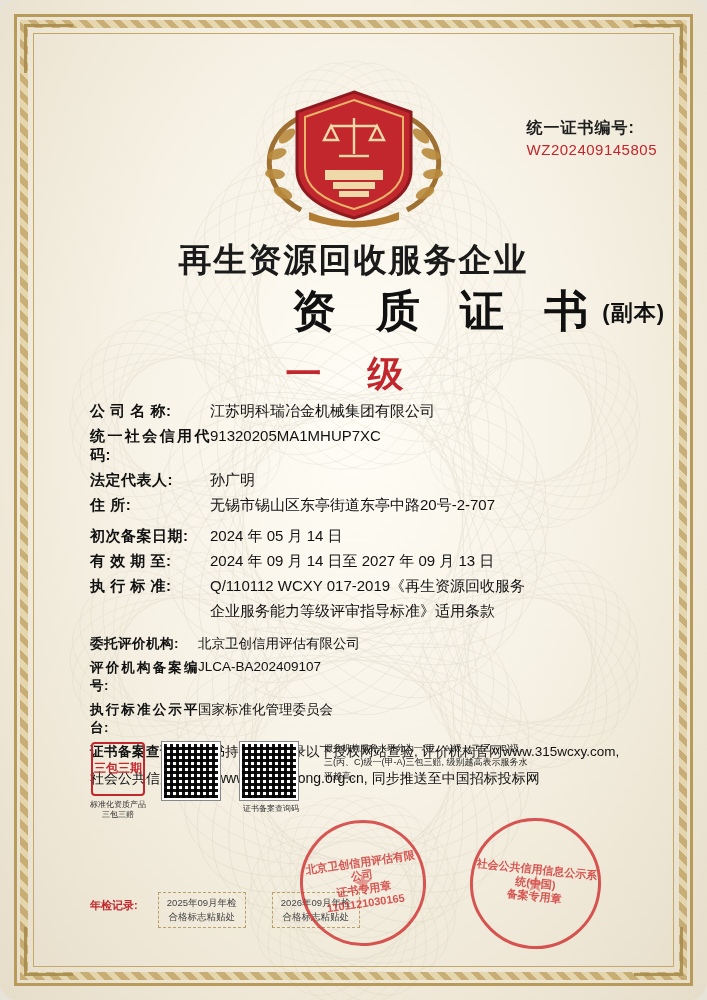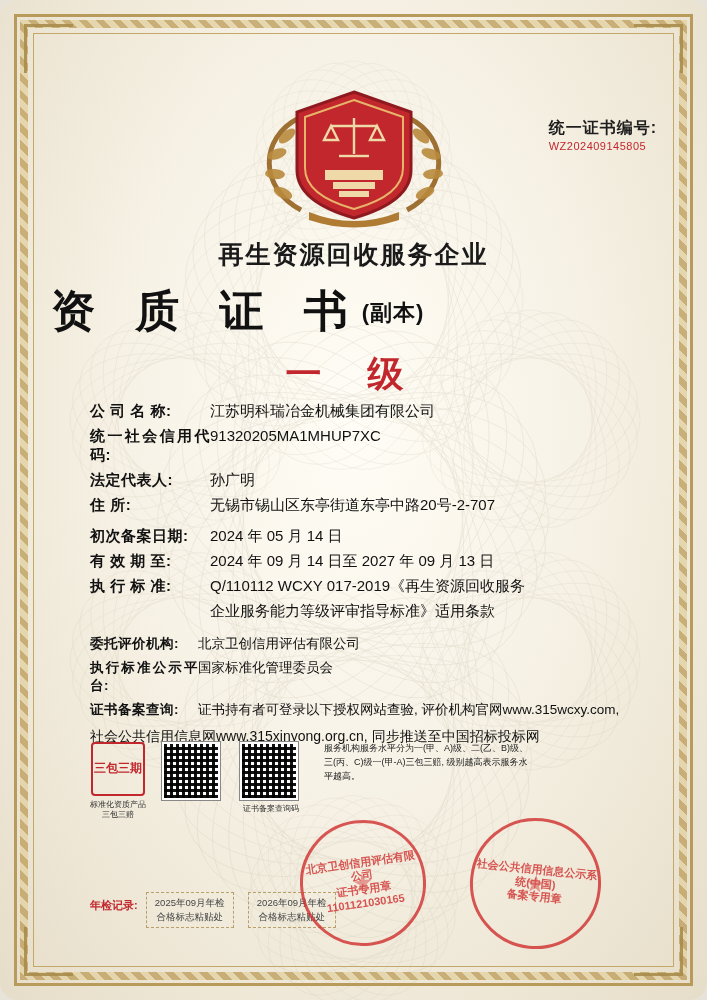--- a/index.html
+++ b/index.html
@@ -62,31 +62,31 @@
     display:flex;align-items:center;justify-content:center;
   }
   .serial{
     position:absolute;right:8px;top:74px;text-align:left;
     line-height:1.45;
   }
   .serial .lbl{
     font-size:16px;color:#1d1d1d;font-weight:bold;letter-spacing:1px;
   }
   .serial .num{
-    font-size:11px;color:#c1272d;letter-spacing:.5px;
+    font-size:15px;color:#c1272d;letter-spacing:.5px;
   }
 
   .title-main{
     position:absolute;left:0;right:0;top:196px;
     text-align:center;
-    font-size:25px;font-weight:bold;color:#1a1a1a;letter-spacing:2px;
+    font-size:33px;font-weight:bold;color:#1a1a1a;letter-spacing:2px;
   }
   .title-big{
-    position:absolute;left:9px;right:0;top:240px;
-    text-align:left;
+    position:absolute;left:0;right:0;top:240px;
+    text-align:right;
     font-size:44px;font-weight:bold;color:#111;letter-spacing:14px;
   }
   .title-big .sub{
     font-size:22px;font-weight:bold;letter-spacing:1px;vertical-align:6px;
   }
   .grade{
     position:absolute;left:0;right:0;top:308px;
     text-align:center;
     font-size:36px;font-weight:bold;color:#c1272d;letter-spacing:18px;
   }
@@ -155,21 +155,21 @@
     font-size:11px;font-weight:bold;line-height:1.25;
   }
   .stamp.s1{left:300px;top:820px;width:120px;height:120px;transform:rotate(-8deg);}
   .stamp.s2{left:470px;top:818px;width:125px;height:125px;transform:rotate(6deg);}
   .star{
     position:absolute;left:50%;top:50%;transform:translate(-50%,-50%);
     font-size:24px;color:#cf2a2a;opacity:.55;
   }
 
   .year-rec{
-    position:absolute;left:48px;top:850px;display:flex;align-items:flex-start;gap:8px;
+    position:absolute;left:48px;top:850px;display:flex;align-items:flex-start;gap:20px;
   }
   .year-rec .lab{font-size:11px;color:#c1272d;font-weight:bold;padding-top:6px;}
   .year-box{
     width:86px;height:34px;border:1px dashed #b9a06a;
     font-size:9.5px;color:#444;line-height:1.5;
     display:flex;align-items:center;justify-content:center;text-align:center;
     margin-right:6px;
   }
 </style>
 </head>
@@ -320,20 +320,24 @@
           <div class="v">企业服务能力等级评审指导标准》适用条款</div>
         </div>
       </div>
 
       <div class="group3">
         <div class="row">
           <div class="k">委托评价机构:</div>
           <div class="v">北京卫创信用评估有限公司</div>
         </div>
         <div class="row">
+          <div class="k">评价机构备案编号:</div>
+          <div class="v">JLCA-BA202409107</div>
+        </div>
+        <div class="row">
           <div class="k">执行标准公示平台:</div>
           <div class="v">国家标准化管理委员会</div>
         </div>
         <div class="row">
           <div class="k">证书备案查询:</div>
           <div class="v">证书持有者可登录以下授权网站查验, 评价机构官网www.315wcxy.com,</div>
         </div>
         <div class="note">社会公共信用信息网www.315xinyong.org.cn, 同步推送至中国招标投标网</div>
       </div>
 

